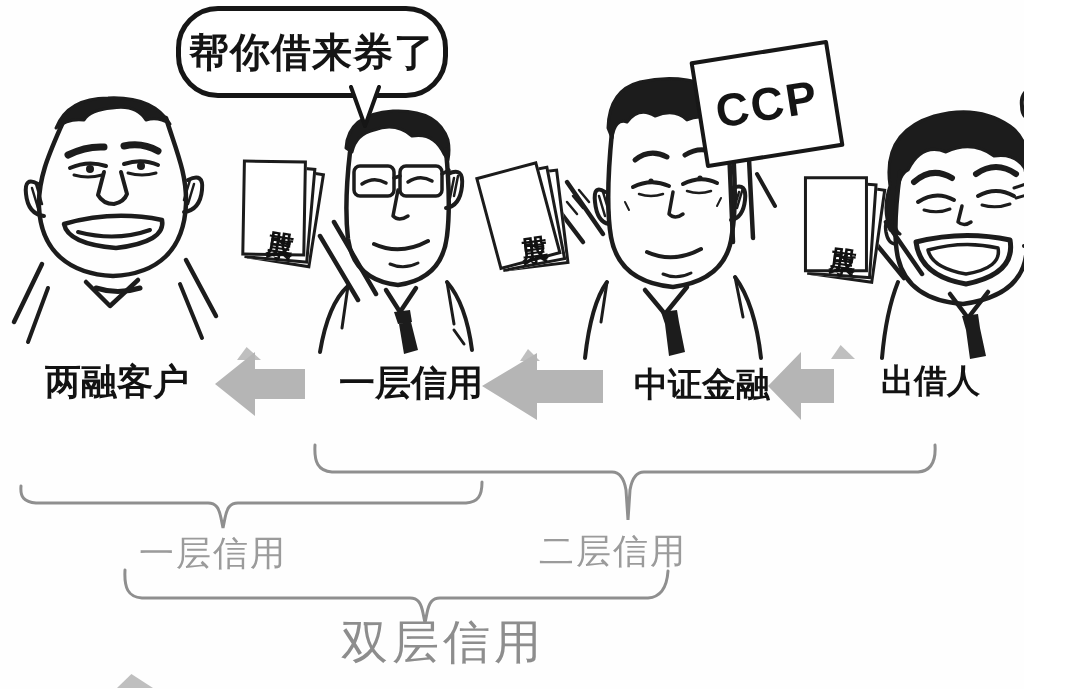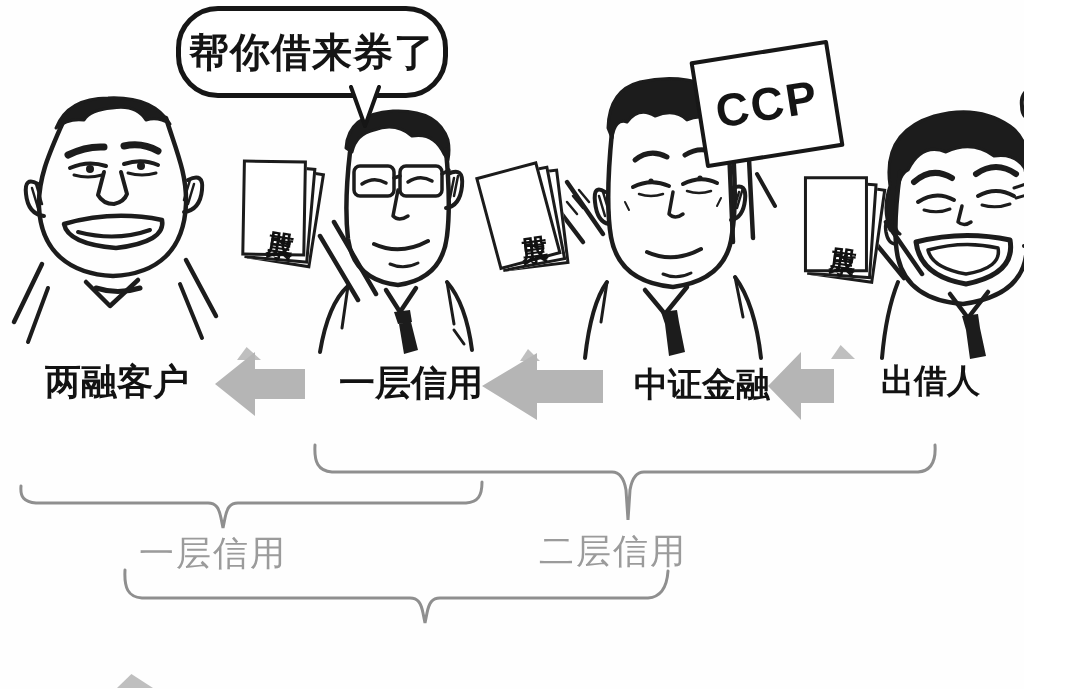--- a/index.html
+++ b/index.html
@@ -219,19 +219,20 @@
   </svg>
 
   <svg id="braces" class="abs" width="1080" height="230">
     <path d="M315,15 C314,32 318,41 332,42 L612,42 C620,42 624,48 626,60 L628,90 L630,60 C632,48 636,42 644,42 L918,42 C932,41 936,30 935,15"></path>
     <path d="M21,56 C20,67 24,72 36,73 L208,73 C216,73 219,78 221,88 L223,98 L225,88 C227,78 230,73 238,73 L466,73 C478,72 482,66 482,52"></path>
     <path d="M125,140 C124,158 128,167 142,168 L410,168 C418,168 421,173 423,183 L425,193 L427,183 C429,173 432,168 440,168 L648,168 C662,167 667,156 668,141"></path>
   </svg>
 
   <div id="layer1-label" class="credit-label">一层信用</div>
   <div id="layer2-label" class="credit-label">二层信用</div>
+  <div id="double-label" class="credit-label">双层信用</div>
 
   <div id="wedge-1" class="wedge"></div>
   <div id="wedge-2" class="wedge"></div>
   <div id="wedge-3" class="wedge"></div>
   <div id="wedge-4" class="wedge"></div>
 
 </div>
 
 </body></html>

